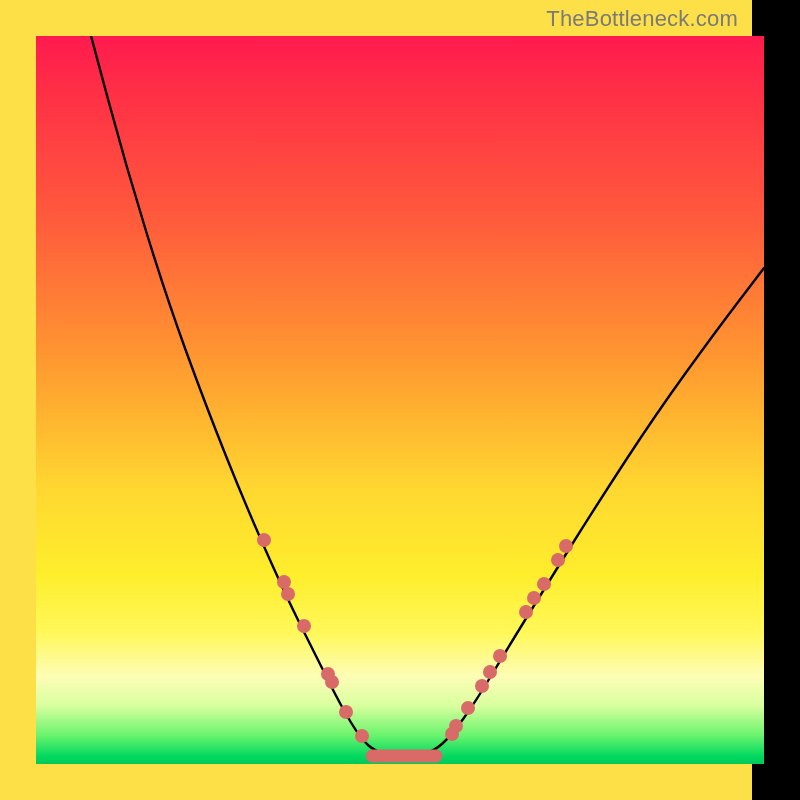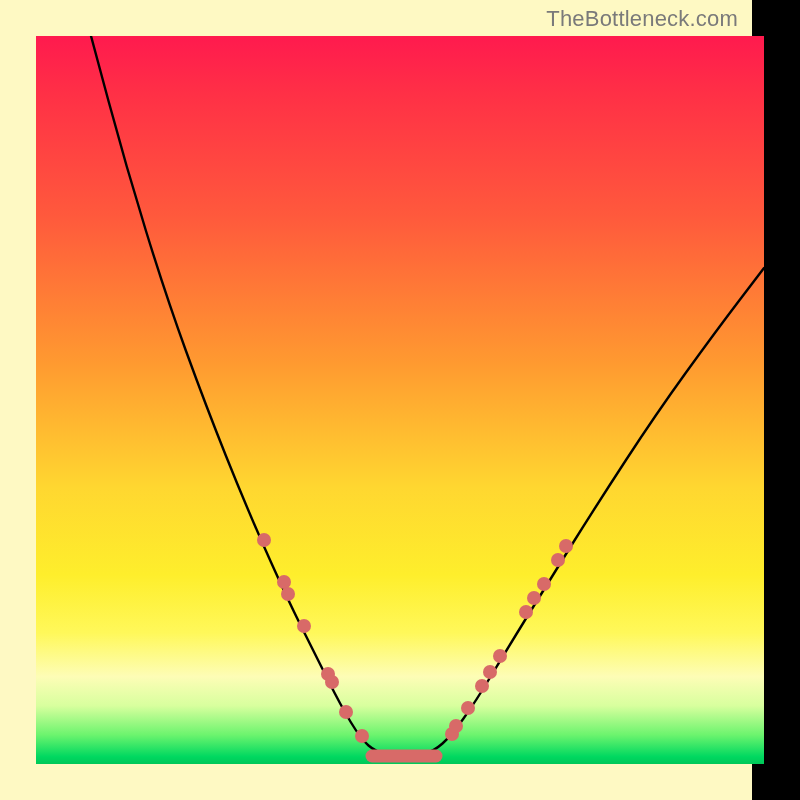--- a/index.html
+++ b/index.html
@@ -10,21 +10,21 @@
     background: #000;
     overflow: hidden;
     font-family: Arial, Helvetica, sans-serif;
   }
   .frame {
     position: absolute;
     left: 0;
     top: 0;
     width: 752px;
     height: 800px;
-    background: #fef9c3;
+    background: #fde047;
   }
   .plot-area {
     position: absolute;
     left: 36px;
     top: 36px;
     width: 728px;
     height: 728px;
     overflow: hidden;
   }
   .bg-gradient {

